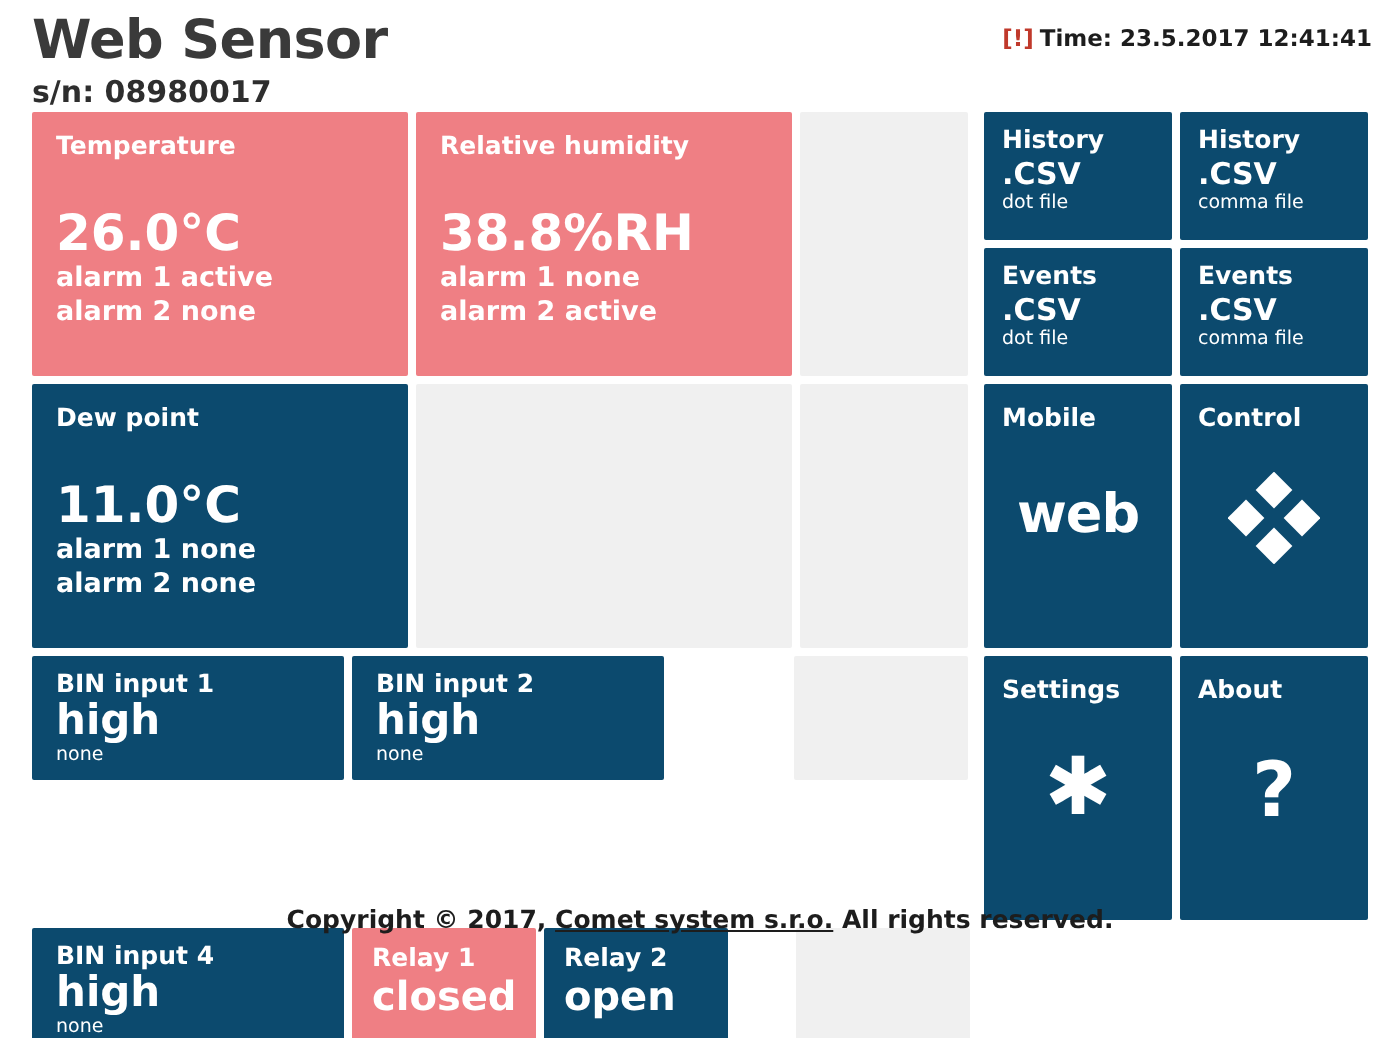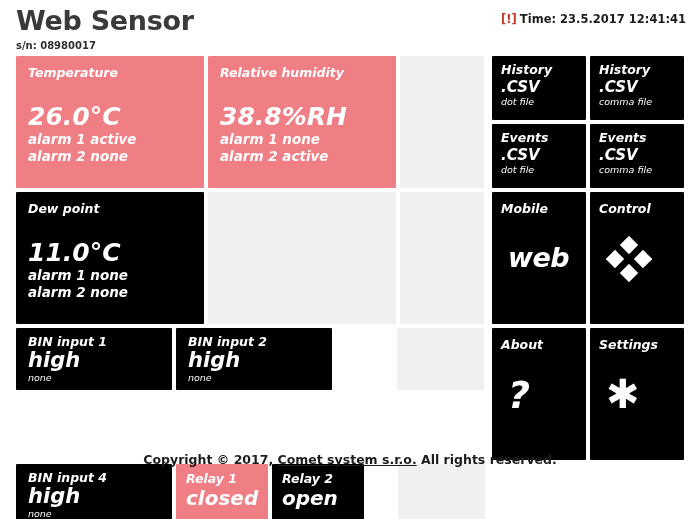--- a/index.html
+++ b/index.html
@@ -30,21 +30,21 @@
     font-family: "DejaVu Sans", sans-serif;
     font-size: 27px;
     font-weight: bold;
     color: #3a3a3a;
     letter-spacing: -0.3px;
     line-height: 30px;
   }
 
   .serial {
     font-family: "DejaVu Sans", sans-serif;
-    font-size: 10px;
+    font-size: 15px;
     font-weight: bold;
     color: #2e2e2e;
     margin-top: 3px;
     line-height: 14px;
   }
 
   .time-block {
     position: absolute;
     right: 14px;
     top: 12px;
@@ -65,39 +65,38 @@
     position: absolute;
     left: 16px;
     top: 56px;
     width: 668px;
   }
 
   .row {
     display: flex;
     gap: 4px;
     margin-bottom: 4px;
-    font-style: italic;
   }
 
   .col {
     display: flex;
     gap: 4px;
   }
 
   .left-group { width: 380px; }
   .right-group { width: 192px; margin-left: 4px; }
 
   .tile {
     position: relative;
     border-radius: 1px;
     color: #ffffff;
     overflow: hidden;
   }
 
-  .tile.blue { background: #000000; }
+  .tile.blue { background: #0c4a6e; }
   .tile.red  { background: #ef7f84; }
   .tile.empty { background: #f0f0f0; }
 
   .tile-title {
     font-family: "DejaVu Sans", sans-serif;
     font-size: 12.5px;
     font-weight: bold;
     color: #ffffff;
     padding: 9px 0 0 12px;
     line-height: 15px;
@@ -163,23 +162,24 @@
   
   .btn-big {
     width: 94px;
     height: 132px;
   }
   .btn-big .tile-title {
     padding: 9px 0 0 9px;
   }
   .btn-big .glyph {
     position: absolute;
-    left: 16px;
+    left: 0;
     right: 0;
     top: 52px;
+    text-align: center;
     color: #ffffff;
     font-family: "DejaVu Sans", sans-serif;
     font-weight: bold;
     line-height: 1;
   }
   .glyph.web { font-size: 27px; letter-spacing: -0.5px; }
   .glyph.ask { font-size: 38px; top: 48px; }
   .glyph.star { font-size: 40px; top: 46px; }
   .glyph.diamonds { top: 44px; }
 
@@ -340,26 +340,26 @@
           <div class="tile-value">high</div>
           <div class="bin-note">none</div>
         </div>
 
       </div>
 
       <div class="tile empty spacer-bin"></div>
 
       <div class="col right-group">
         <div class="tile blue btn-big">
+          <div class="tile-title">Settings</div>
+          <div class="glyph star">✱</div>
+        </div>
+        <div class="tile blue btn-big">
           <div class="tile-title">About</div>
           <div class="glyph ask">?</div>
-        </div>
-        <div class="tile blue btn-big">
-          <div class="tile-title">Settings</div>
-          <div class="glyph star">✱</div>
         </div>
       </div>
     </div>
 
     <div class="row">
       <div class="col left-group">
 
         <div class="tile blue bin">
           <div class="tile-title">BIN input 4</div>
           <div class="tile-value">high</div>

